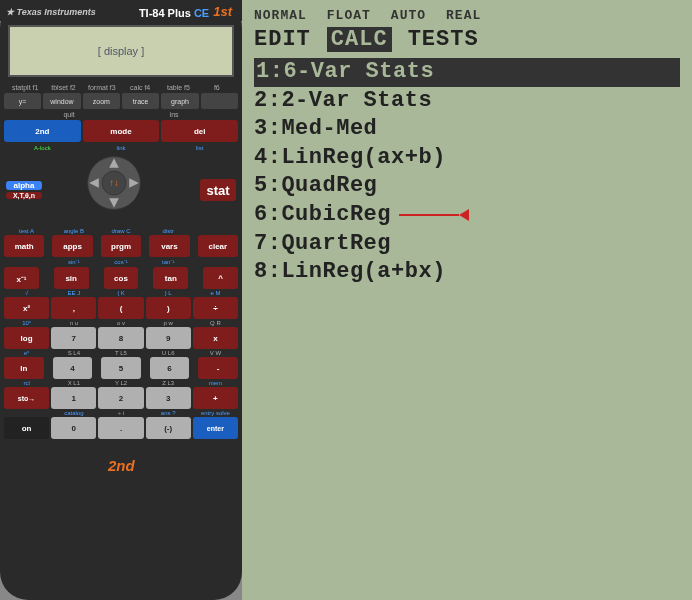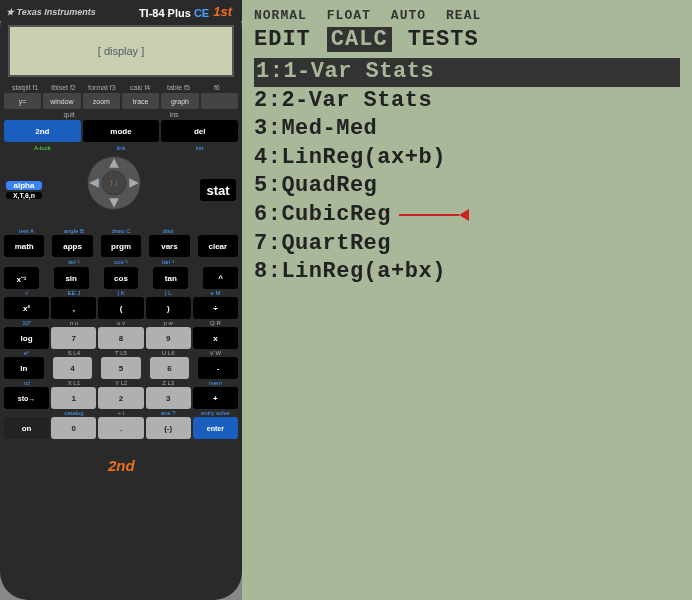--- a/index.html
+++ b/index.html
@@ -140,21 +140,21 @@
       justify-content: center;
       position: relative;
     }
 
     .key-blue {
       background: #1a5fbf;
       color: white;
     }
 
     .key-dark {
-      background: #000000;
+      background: #7f1d1d;
       color: white;
     }
 
     .key-green {
       background: #3b82f6;
       color: white;
     }
 
     .key-light {
       background: #b0b0b0;
@@ -498,21 +498,21 @@
     <span class="display-header-item">REAL</span>
   </div>
 
   <div id="menu-row">
     <span class="menu-item">EDIT</span>
     <span class="menu-item selected">CALC</span>
     <span class="menu-item">TESTS</span>
   </div>
 
   <div class="list-item selected" style="padding:0 2px;">
-    <span>1</span><span>:</span><span>1-Var Stats</span>
+    <span>1</span><span>:</span><span>6-Var Stats</span>
   </div>
   <div class="list-item">
     <span>2:</span><span>2-Var Stats</span>
   </div>
   <div class="list-item">
     <span>3:</span><span>Med-Med</span>
   </div>
   <div class="list-item">
     <span>4:</span><span>LinReg(ax+b)</span>
   </div>

